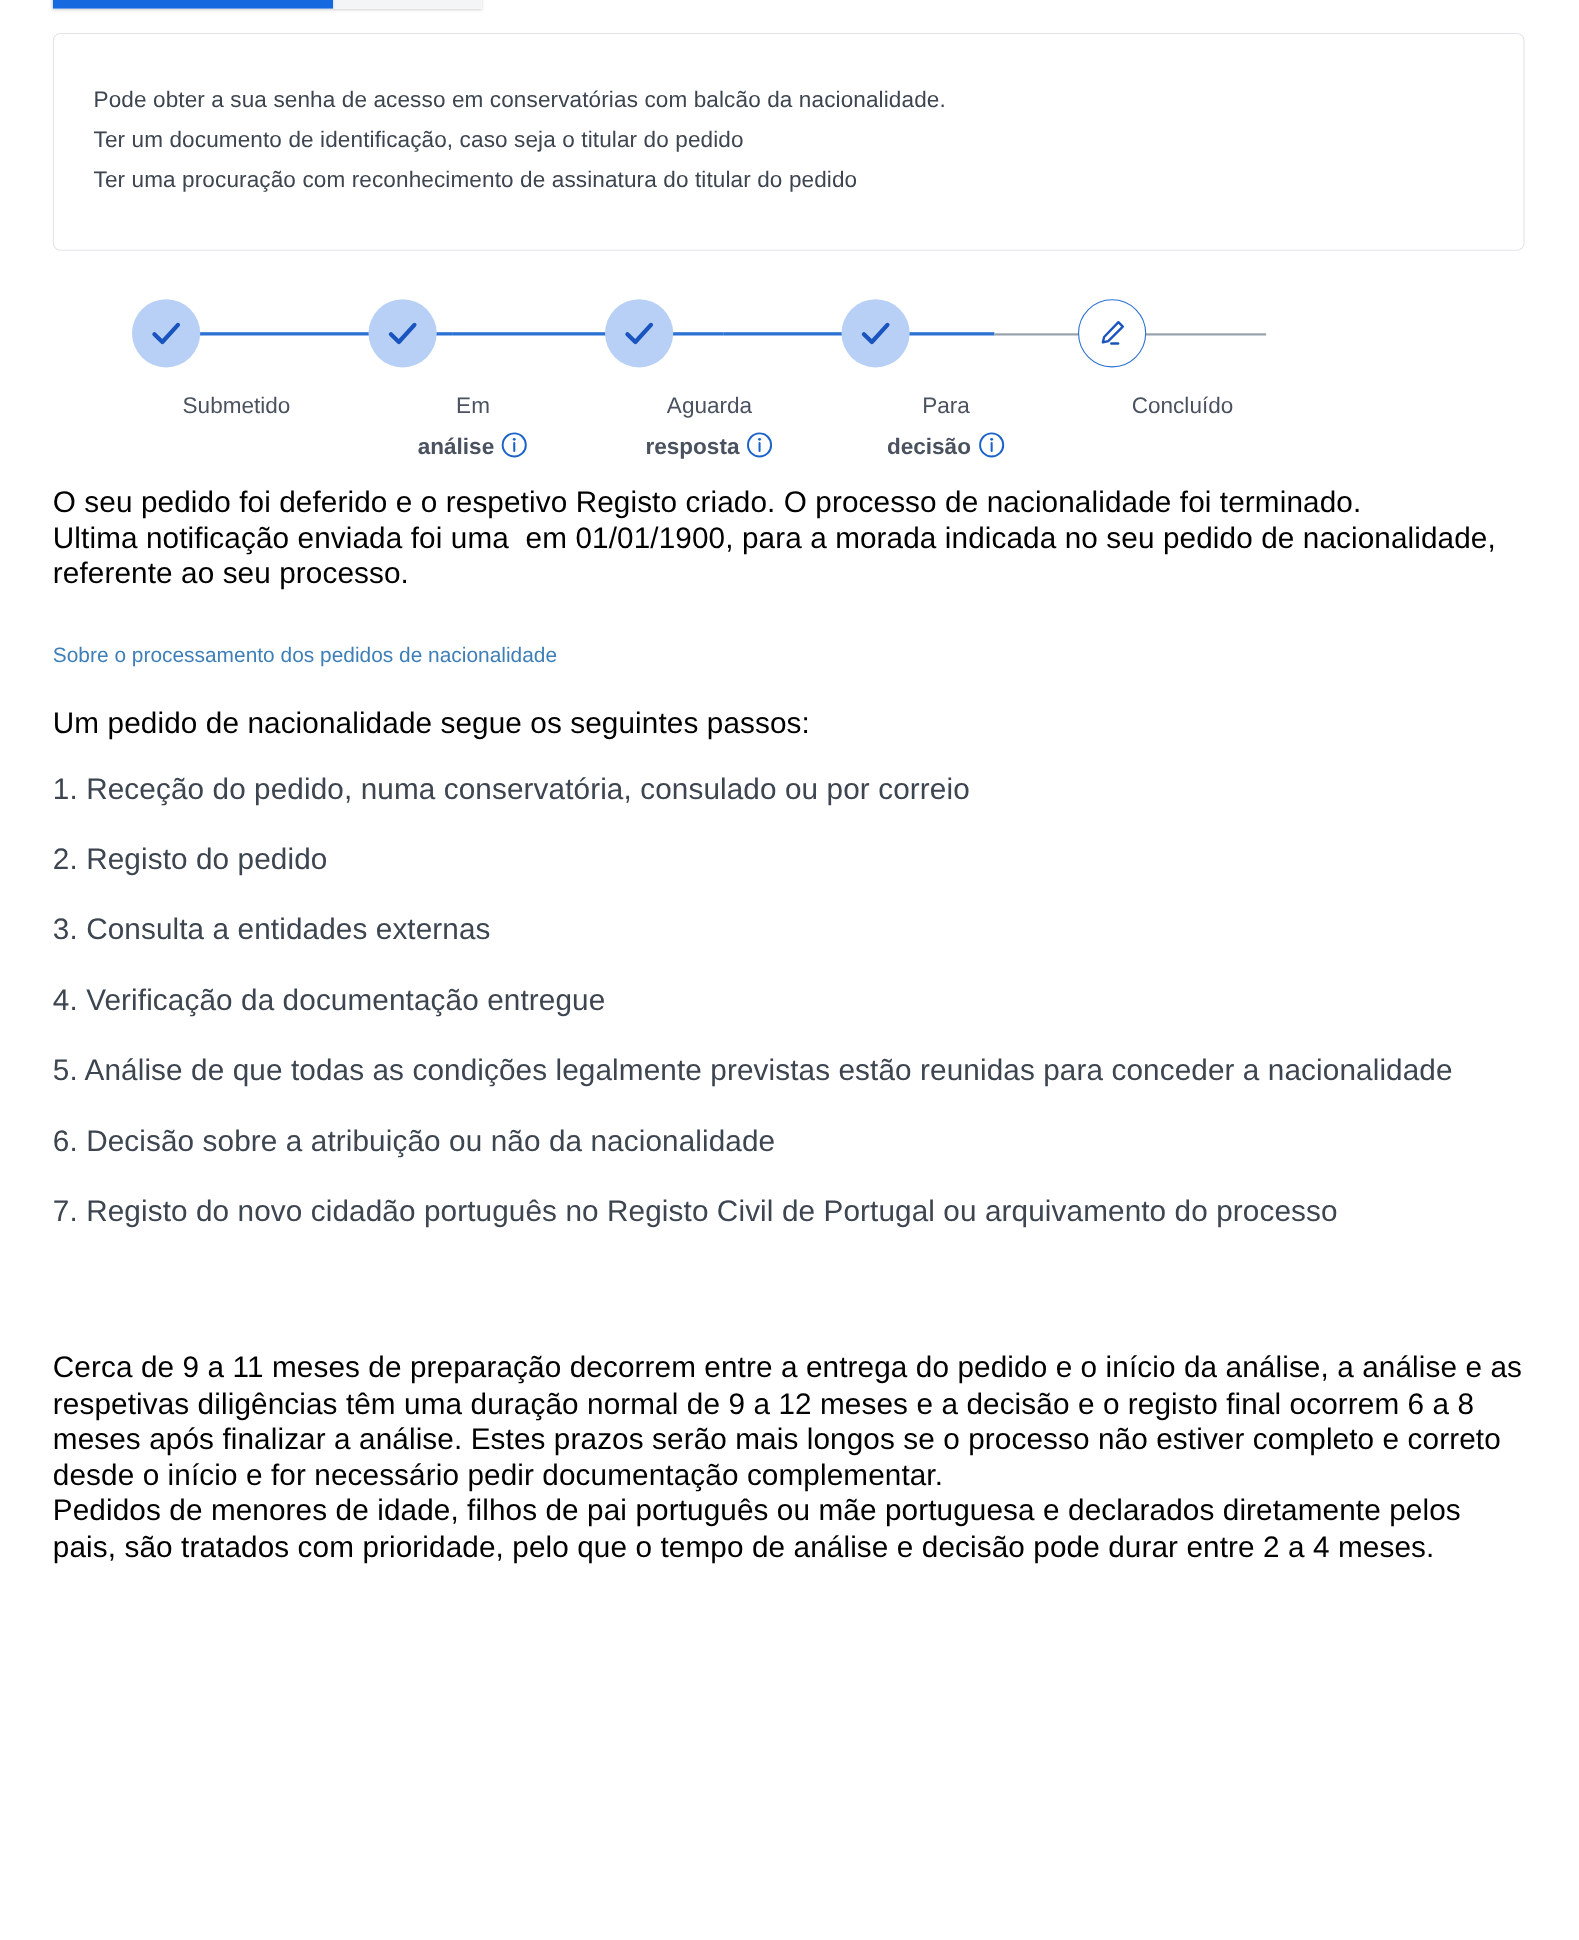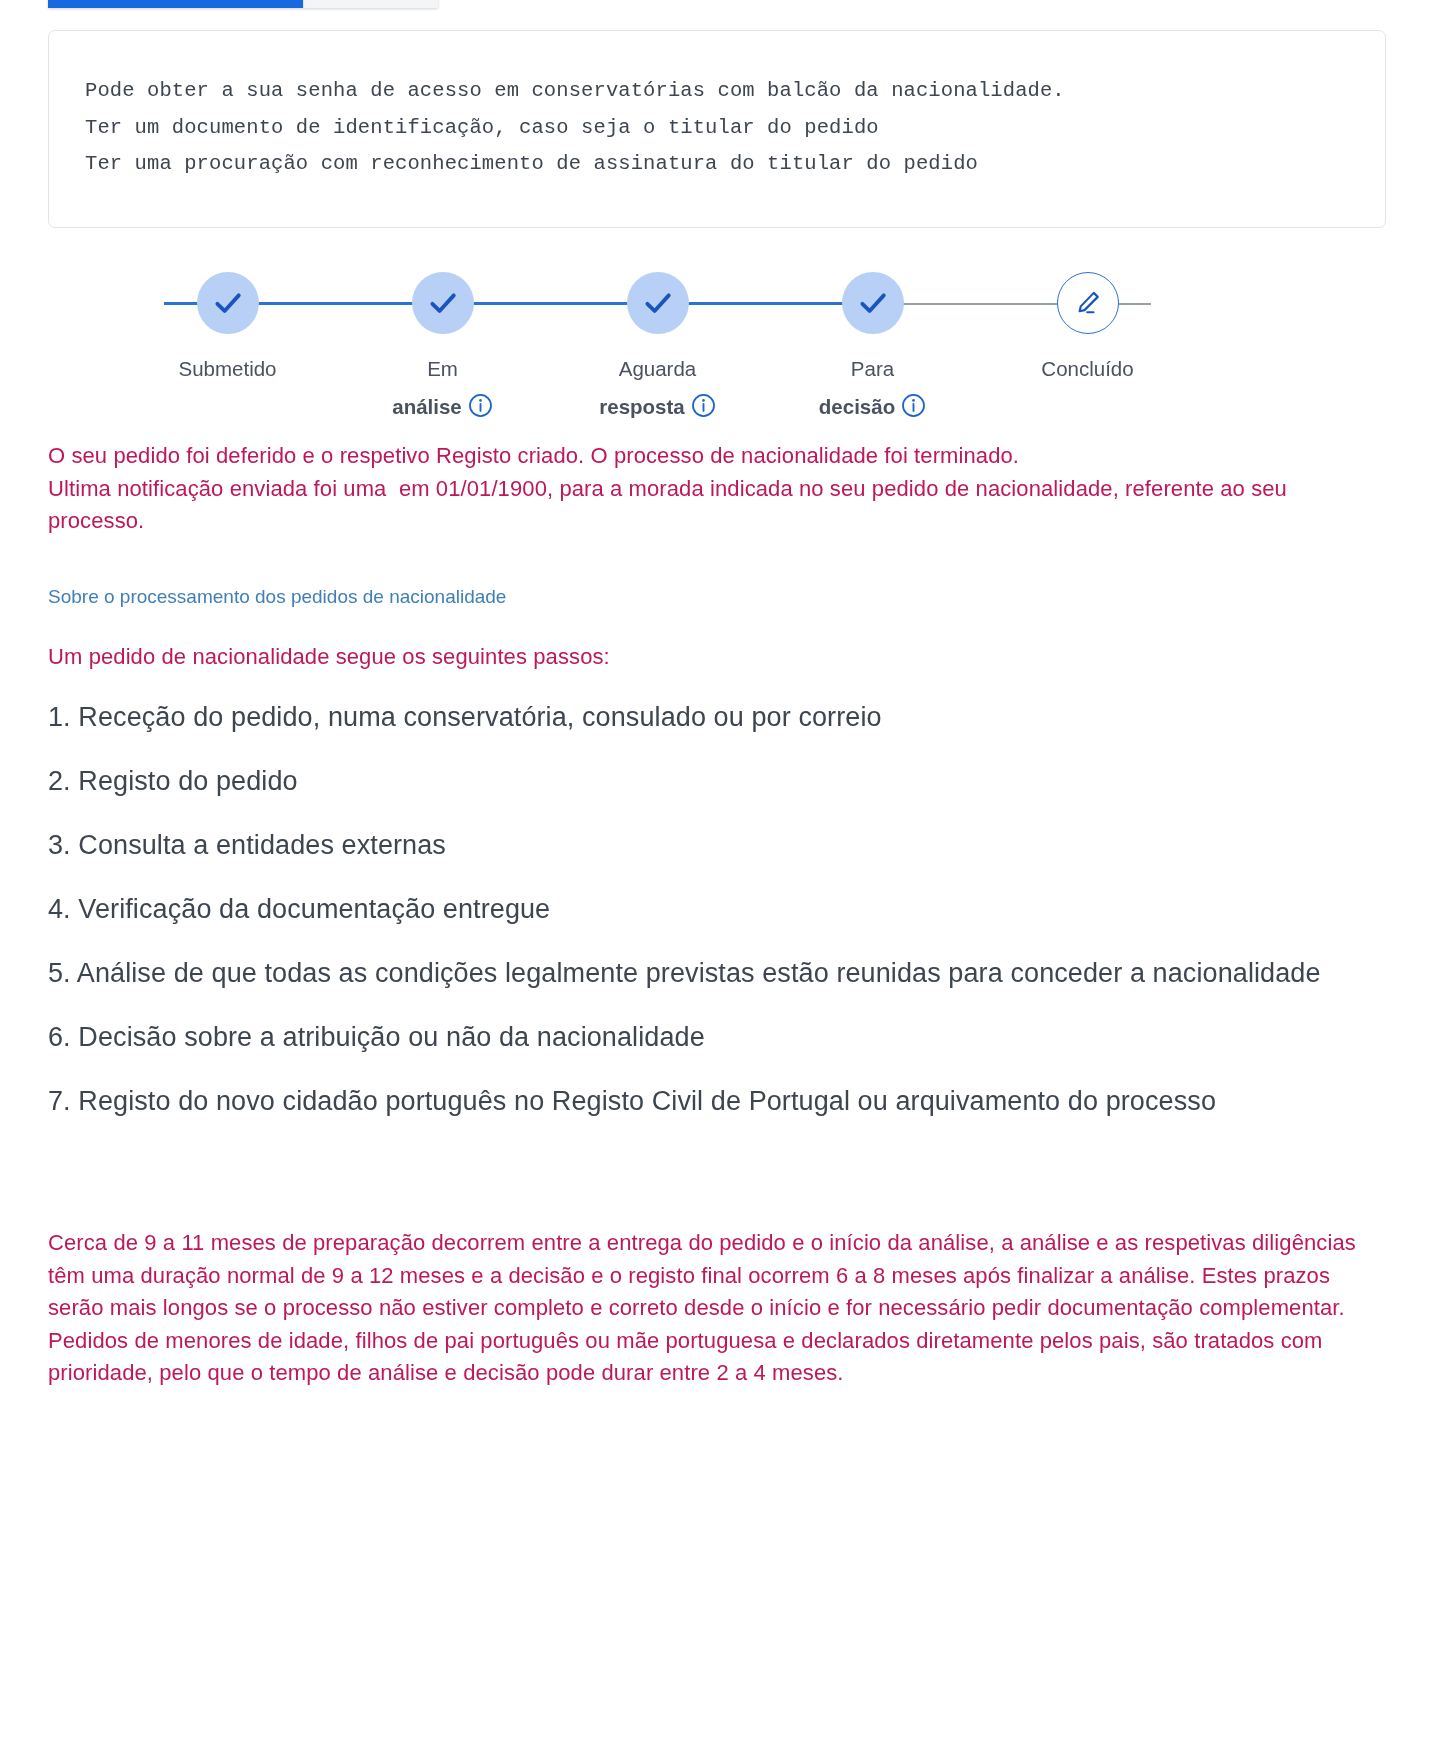--- a/index.html
+++ b/index.html
@@ -52,21 +52,20 @@
     border-radius: 7px;
     background: #fff;
     padding: 42px 36px 40px 36px;
   }
   .info-card p {
     margin: 0;
     font-size: 20.5px;
     line-height: 36.5px;
     color: #3d4550;
     letter-spacing: .1px;
-    font-family: Liberation Mono, monospace;
   }
 
   
   .stepper {
     position: absolute;
     left: 120px;
     top: 272px;
     width: 1075px;
     height: 150px;
   }
@@ -89,21 +88,20 @@
     position: absolute;
     top: 0;
     left: 0;
     right: 0;
     display: flex;
   }
   .node {
     flex: 1;
     display: flex;
     flex-direction: column;
-    align-items: center;
   }
   .bubble {
     width: 62px;
     height: 62px;
     border-radius: 50%;
     display: flex;
     align-items: center;
     justify-content: center;
     position: relative;
     z-index: 2;
@@ -134,23 +132,23 @@
 
   
   .body-wrap {
     position: absolute;
     left: 48px;
     top: 440px;
     width: 1340px;
   }
   .para {
     margin: 0;
-    font-size: 22px;
+    font-size: 27px;
     line-height: 32.5px;
-    color: #be185d;
+    color: #000000;
     letter-spacing: .1px;
     white-space: pre-wrap;
   }
   .gap-lg { height: 43px; }
   .gap-md { height: 28px; }
 
   .link {
     font-size: 19px;
     line-height: 32px;
     color: #3f7fb8;

